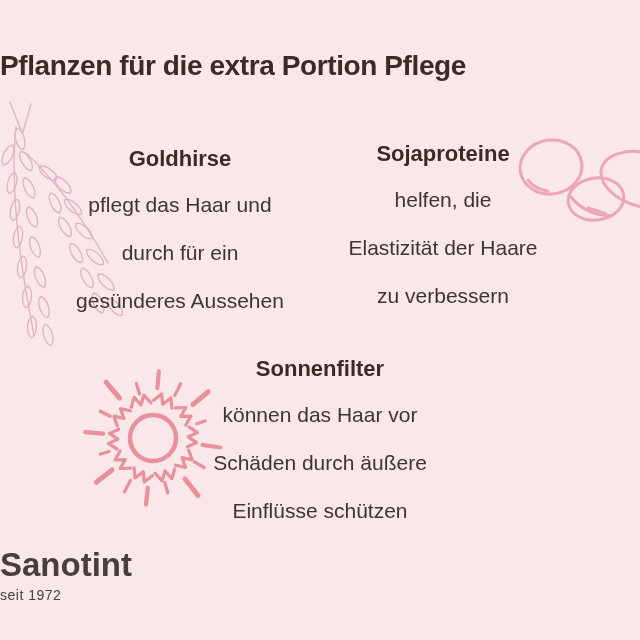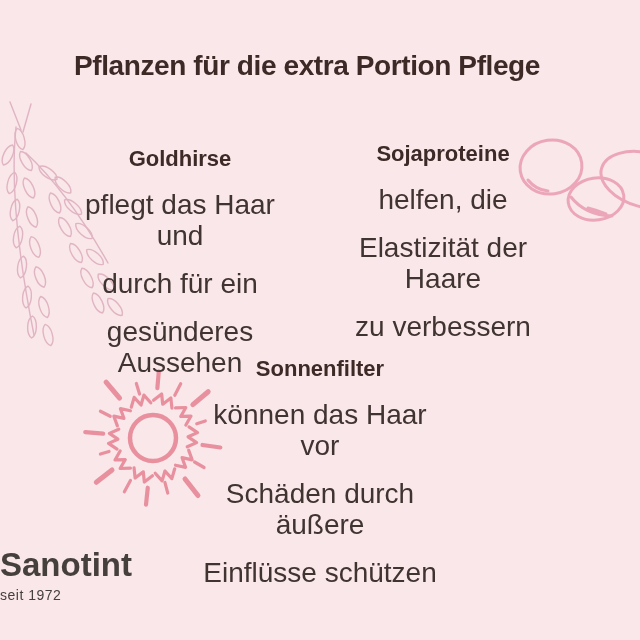--- a/index.html
+++ b/index.html
@@ -5,27 +5,27 @@
   html,body{margin:0;padding:0}
   body{
     width:640px;height:640px;overflow:hidden;
     background:var(--c-background,#f9e7e9);
     font-family:"Liberation Sans","DejaVu Sans",sans-serif;
   }
   .page{position:relative;width:640px;height:640px}
 
   .title{
     position:absolute;top:50px;left:0;width:540px;margin:0;
-    text-align:right;font-size:28px;font-weight:700;letter-spacing:-0.4px;
+    text-align:left;font-size:28px;font-weight:700;letter-spacing:-0.4px;
     color:var(--c-heading-text,#3d2a27);
   }
 
   .col{position:absolute;text-align:center;color:var(--c-body-text,#403430)}
   .col h2{margin:0 0 7px;font-size:22px;font-weight:700;color:var(--c-heading-text,#3d2a27)}
-  .col p{margin:17px;font-size:28px;line-height:31px}
+  .col p{margin:17px;font-size:21px;line-height:31px}
   .col-left{left:52px;top:146px;width:256px}
   .col-right{left:330px;top:141px;width:226px}
   .col-mid{left:185px;top:356px;width:270px}
 
   .brand{position:absolute;left:0;top:547px;width:640px;text-align:left;color:var(--c-brand-text,#46403c)}
   .brand-name{font-size:33px;font-weight:700;line-height:36px}
   .brand-tagline{font-size:14px;line-height:25px;letter-spacing:0.5px}
 
   svg{position:absolute;overflow:hidden;display:block}
   svg *{fill:none;stroke-linecap:round;stroke-linejoin:round}

